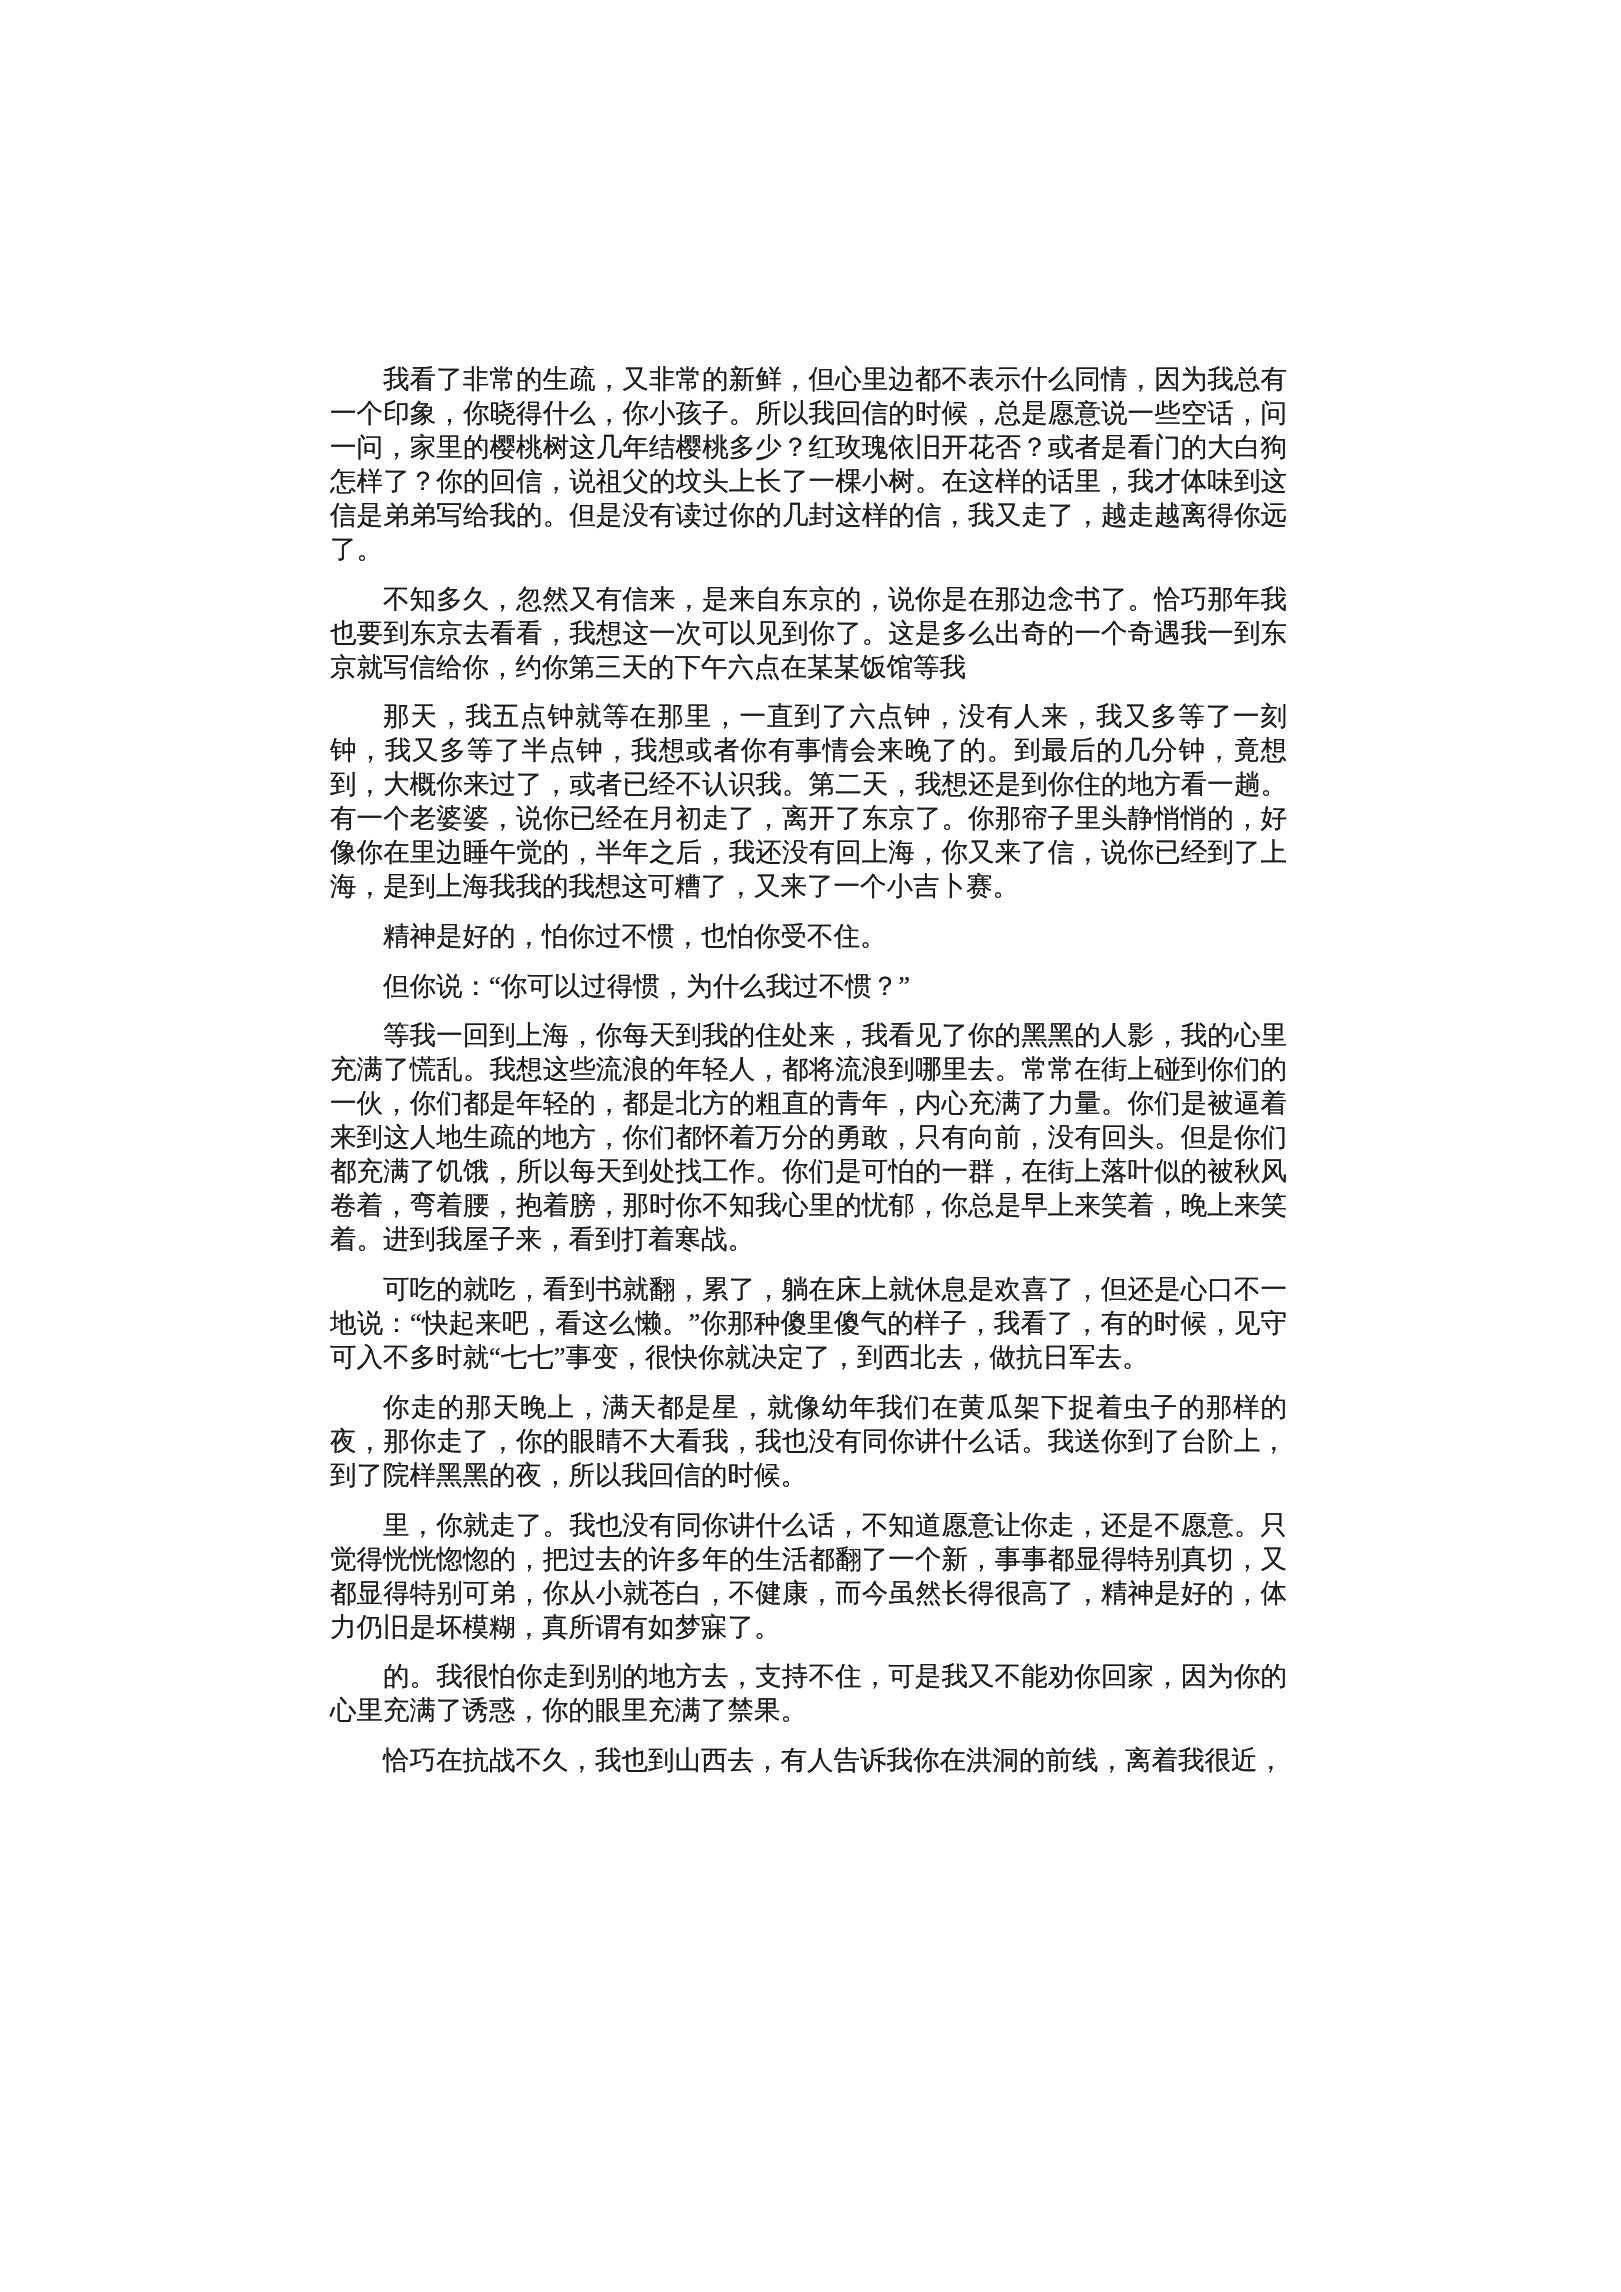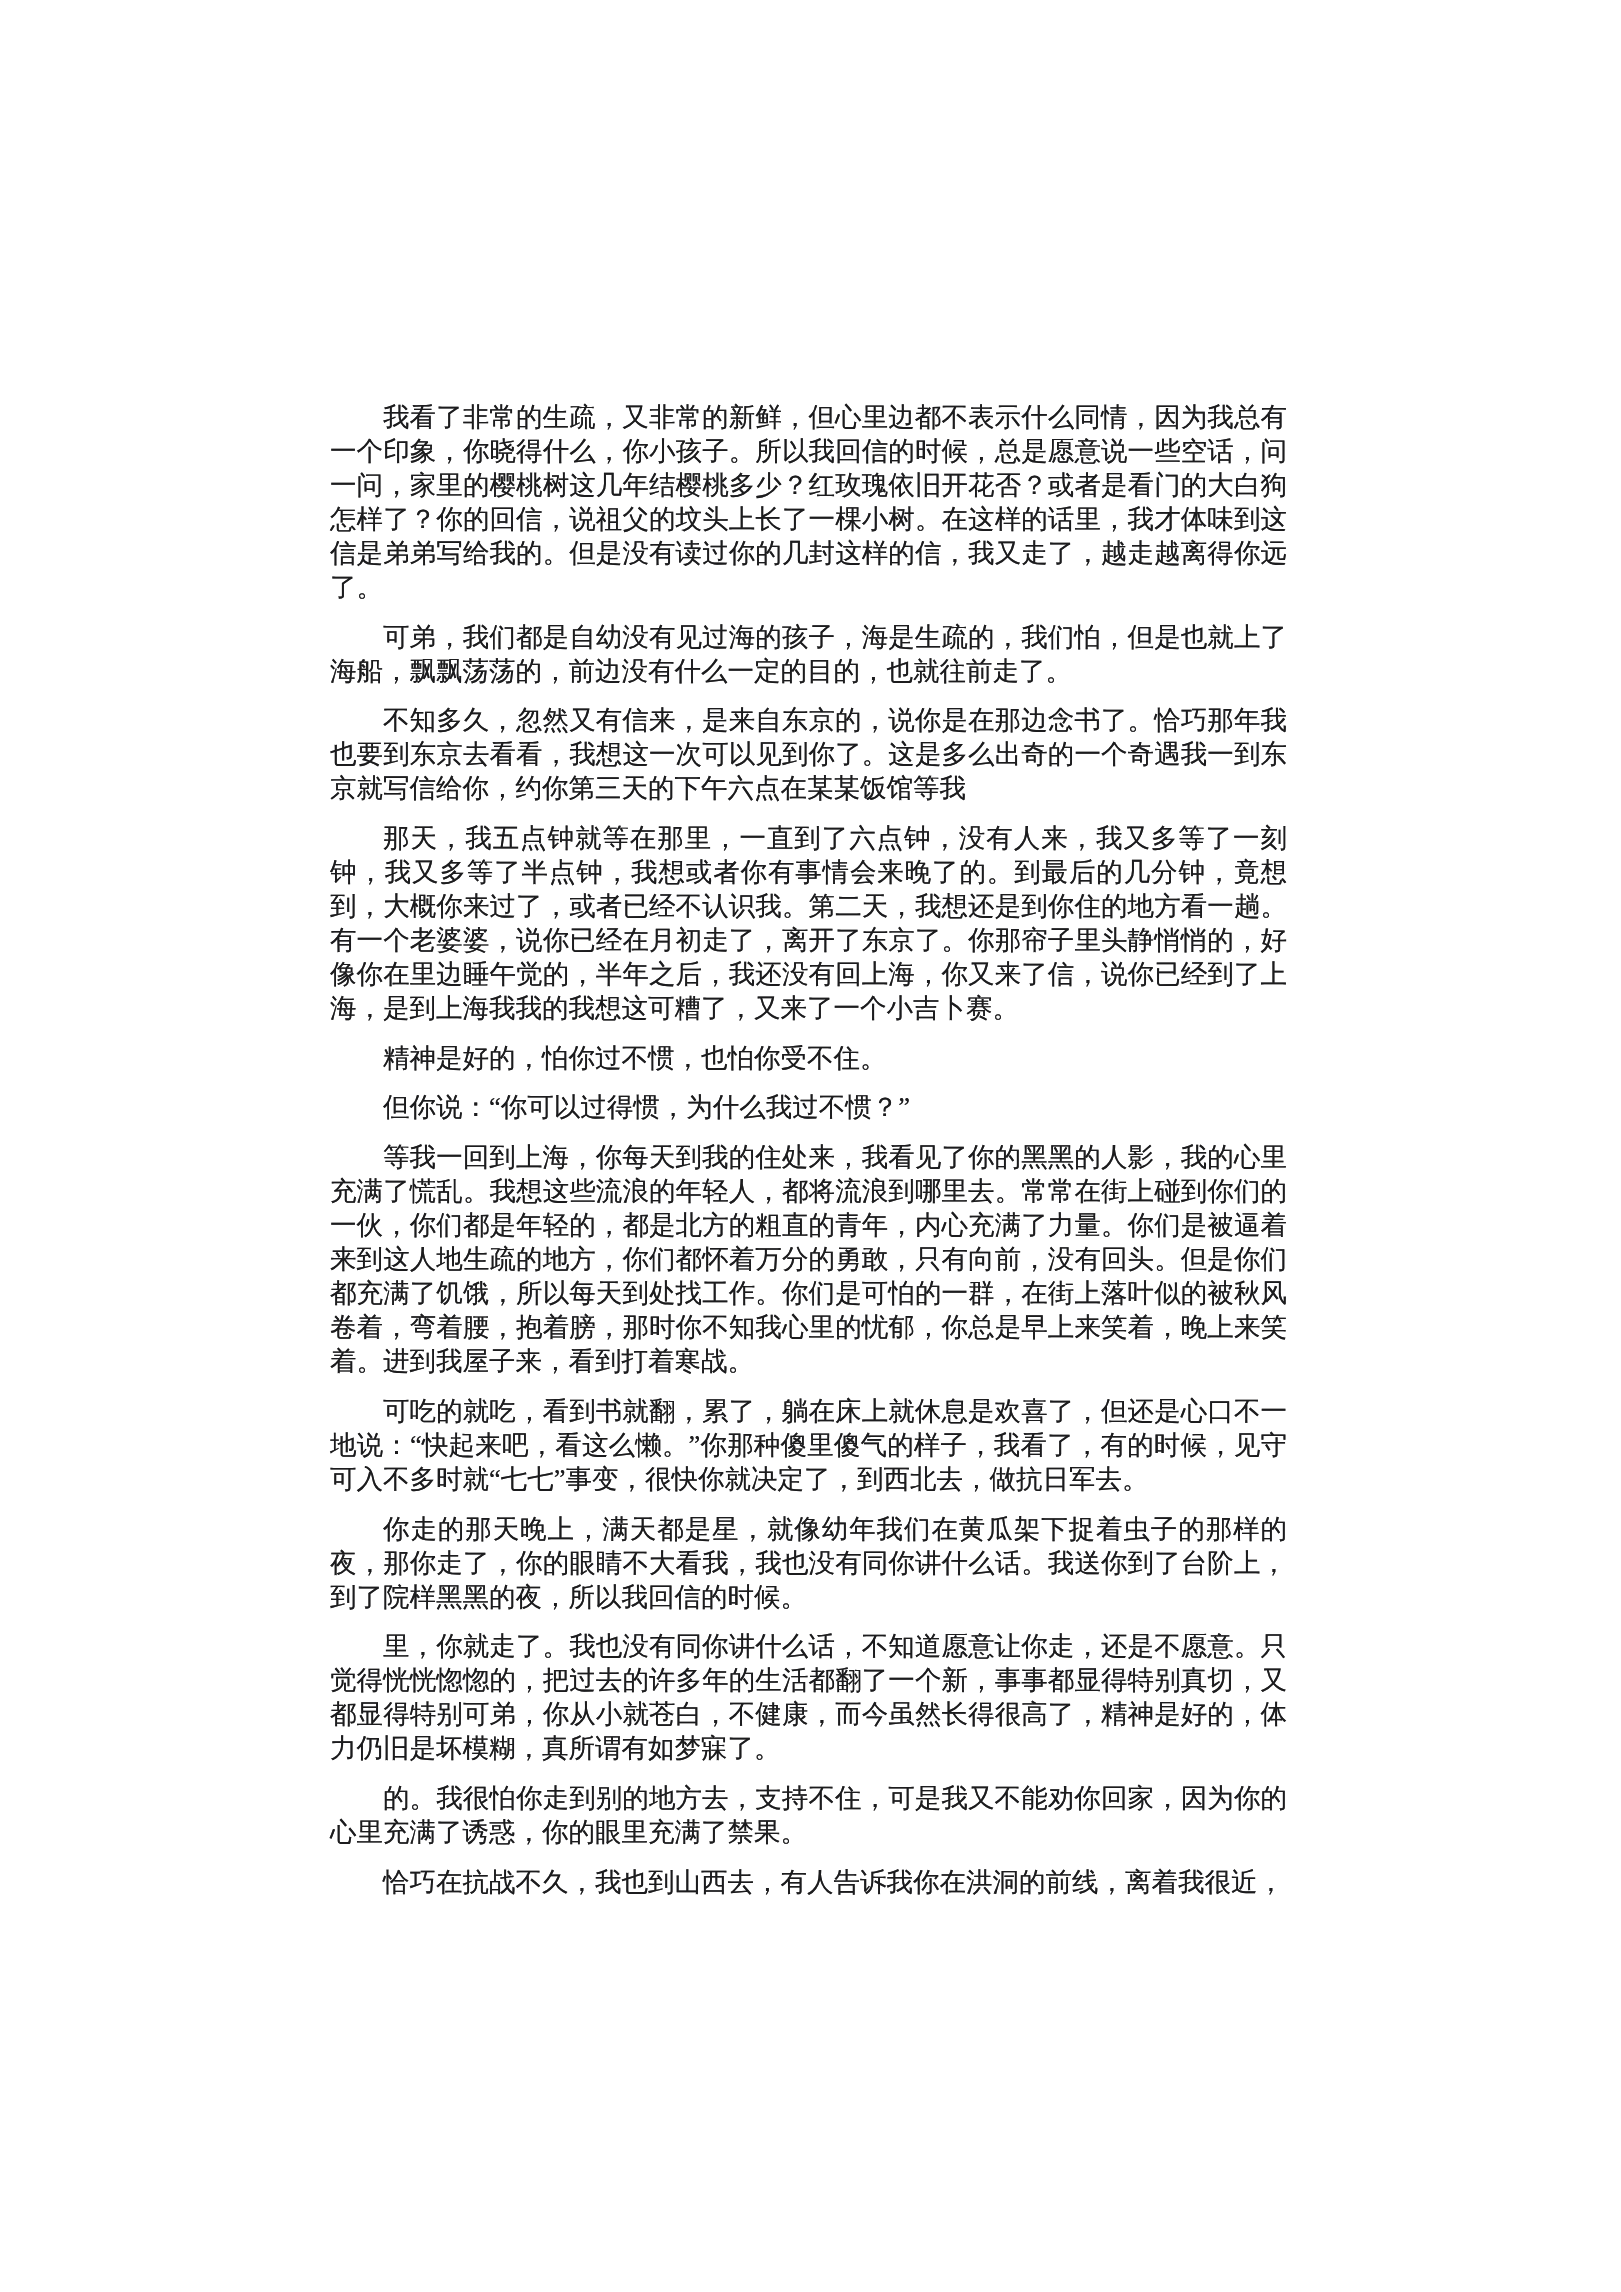--- a/index.html
+++ b/index.html
@@ -15,21 +15,21 @@
   }
   .page {
     position: absolute;
     inset: 0;
     background: #ffffff;
     overflow: hidden;
   }
   .text-block {
     position: absolute;
     left: 330px;
-    top: 400px;
+    top: 362px;
     width: 957px;
     color: #1c1c1e;
     font-size: 26.5px;
     line-height: 34px;
     text-align: justify;
     
     text-shadow: 0 0 0.6px rgba(25, 25, 25, 0.75);
   }
   .text-block p {
     margin: 0 0 15.7px 0;
@@ -39,21 +39,20 @@
   .text-block p:last-child {
     margin-bottom: 12px;
   }
 </style>
 </head>
 <body>
 
 <div class="page">
   <div class="text-block">
     <p>我看了非常的生疏，又非常的新鲜，但心里边都不表示什么同情，因为我总有一个印象，你晓得什么，你小孩子。所以我回信的时候，总是愿意说一些空话，问一问，家里的樱桃树这几年结樱桃多少？红玫瑰依旧开花否？或者是看门的大白狗怎样了？你的回信，说祖父的坟头上长了一棵小树。在这样的话里，我才体味到这信是弟弟写给我的。但是没有读过你的几封这样的信，我又走了，越走越离得你远了。</p>
-    <p>可弟，我们都是自幼没有见过海的孩子，海是生疏的，我们怕，但是也就上了海船，飘飘荡荡的，前边没有什么一定的目的，也就往前走了。</p>
     <p>不知多久，忽然又有信来，是来自东京的，说你是在那边念书了。恰巧那年我也要到东京去看看，我想这一次可以见到你了。这是多么出奇的一个奇遇我一到东京就写信给你，约你第三天的下午六点在某某饭馆等我</p>
     <p>那天，我五点钟就等在那里，一直到了六点钟，没有人来，我又多等了一刻钟，我又多等了半点钟，我想或者你有事情会来晚了的。到最后的几分钟，竟想到，大概你来过了，或者已经不认识我。第二天，我想还是到你住的地方看一趟。有一个老婆婆，说你已经在月初走了，离开了东京了。你那帘子里头静悄悄的，好像你在里边睡午觉的，半年之后，我还没有回上海，你又来了信，说你已经到了上海，是到上海我我的我想这可糟了，又来了一个小吉卜赛。</p>
     <p>精神是好的，怕你过不惯，也怕你受不住。</p>
     <p>但你说：“你可以过得惯，为什么我过不惯？”</p>
     <p>等我一回到上海，你每天到我的住处来，我看见了你的黑黑的人影，我的心里充满了慌乱。我想这些流浪的年轻人，都将流浪到哪里去。常常在街上碰到你们的一伙，你们都是年轻的，都是北方的粗直的青年，内心充满了力量。你们是被逼着来到这人地生疏的地方，你们都怀着万分的勇敢，只有向前，没有回头。但是你们都充满了饥饿，所以每天到处找工作。你们是可怕的一群，在街上落叶似的被秋风卷着，弯着腰，抱着膀，那时你不知我心里的忧郁，你总是早上来笑着，晚上来笑着。进到我屋子来，看到打着寒战。</p>
     <p>可吃的就吃，看到书就翻，累了，躺在床上就休息是欢喜了，但还是心口不一地说：“快起来吧，看这么懒。”你那种傻里傻气的样子，我看了，有的时候，见守可入不多时就“七七”事变，很快你就决定了，到西北去，做抗日军去。</p>
     <p>你走的那天晚上，满天都是星，就像幼年我们在黄瓜架下捉着虫子的那样的夜，那你走了，你的眼睛不大看我，我也没有同你讲什么话。我送你到了台阶上，到了院样黑黑的夜，所以我回信的时候。</p>
     <p>里，你就走了。我也没有同你讲什么话，不知道愿意让你走，还是不愿意。只觉得恍恍惚惚的，把过去的许多年的生活都翻了一个新，事事都显得特别真切，又都显得特别可弟，你从小就苍白，不健康，而今虽然长得很高了，精神是好的，体力仍旧是坏模糊，真所谓有如梦寐了。</p>
     <p>的。我很怕你走到别的地方去，支持不住，可是我又不能劝你回家，因为你的心里充满了诱惑，你的眼里充满了禁果。</p>
     <p>恰巧在抗战不久，我也到山西去，有人告诉我你在洪洞的前线，离着我很近，</p>

